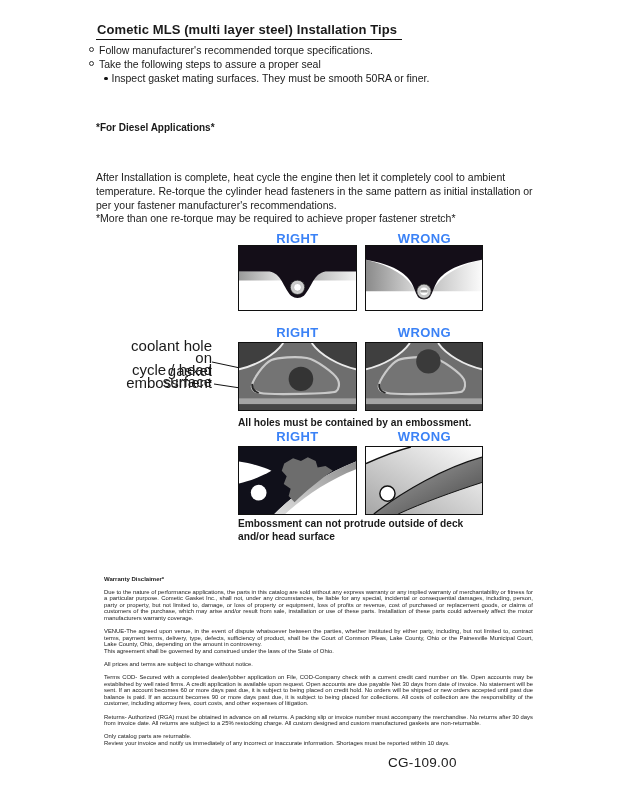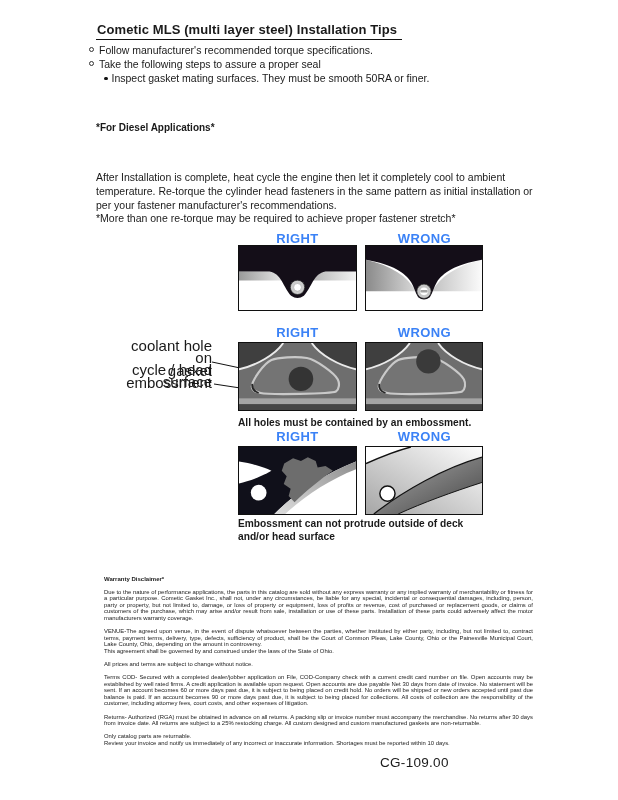--- a/index.html
+++ b/index.html
@@ -29,21 +29,21 @@
   .cap3{width:258px;}
   .ann{position:absolute;width:96px;text-align:right;font-size:15px;line-height:12px;}
   .connector{position:absolute;left:120px;top:350px;}
 
   .legal{position:absolute;left:104px;top:576px;width:429px;font-size:5.9px;line-height:6.6px;
          text-align:justify;color:#222;}
   .legal .h{font-weight:bold;margin:0 0 6px 0;font-size:6px;}
   .legal p{margin:0 0 6.5px 0;}
   .legal p.tight{margin-bottom:0;}
 
-  .pagenum{position:absolute;left:380px;top:755px;font-size:13.5px;letter-spacing:.3px;color:#1a1a1a;}
+  .pagenum{position:absolute;left:388px;top:755px;font-size:13.5px;letter-spacing:.3px;color:#1a1a1a;}
 </style>
 </head>
 <body>
 
 <div class="page">
 
   <div class="title">Cometic MLS (multi layer steel) Installation Tips</div>
 
   <div class="tips">
     <div class="b">Follow manufacturer's recommended torque specifications.</div>

